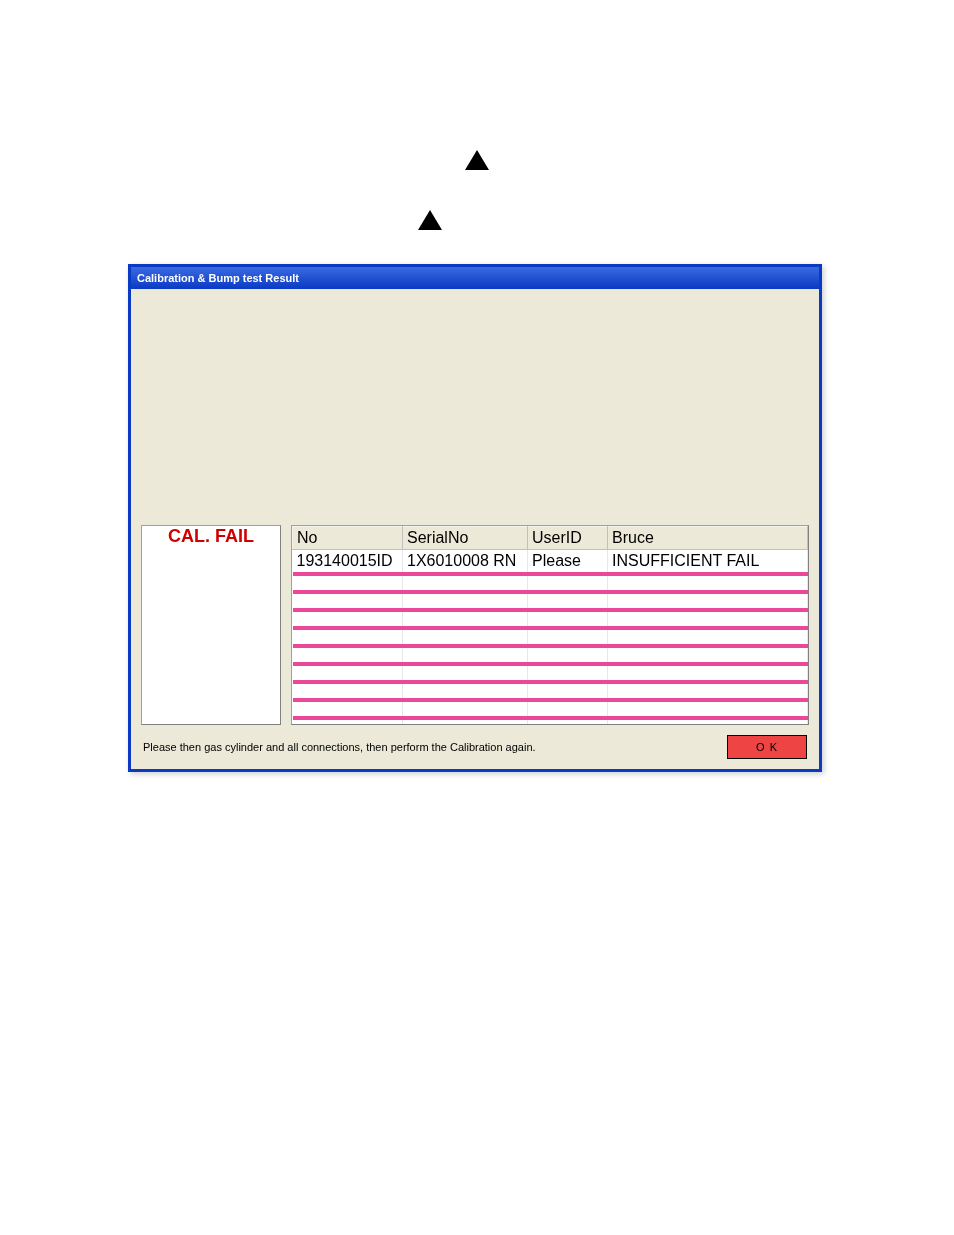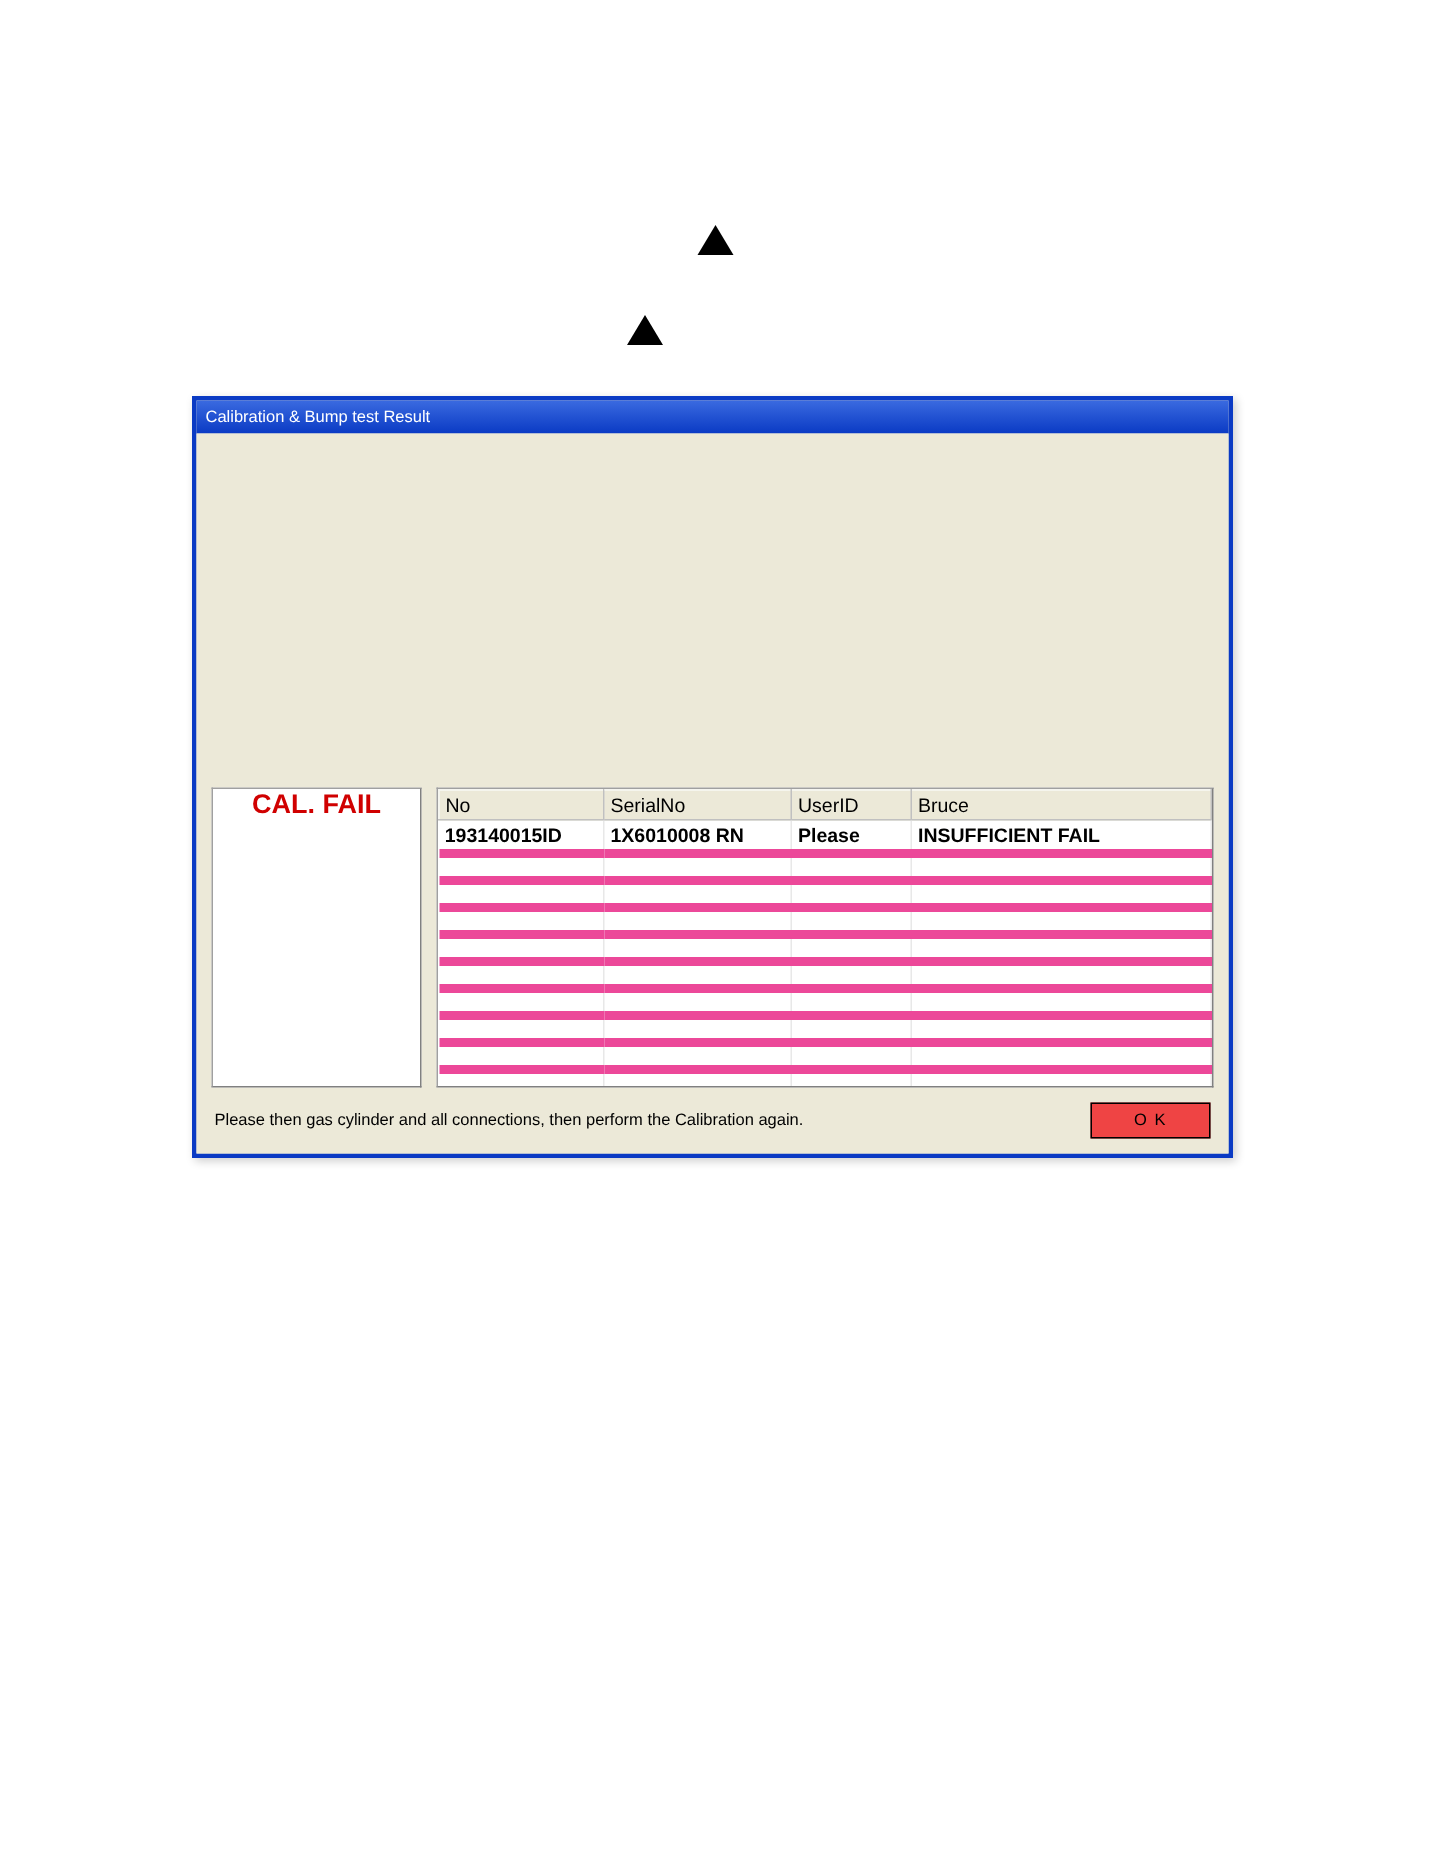--- a/index.html
+++ b/index.html
@@ -43,21 +43,21 @@
       height: 508px;
       border: 3px solid #0a3ac4;
       background: #ece9d8;
       box-shadow: 2px 2px 6px rgba(0,0,0,0.2);
     }
     .titlebar {
       height: 22px;
       background: linear-gradient(to bottom, #3a6ae0 0%, #0a3ac4 100%);
       color: #ffffff;
       font-size: 11px;
-      font-weight: normal;
+      font-weight: bold;
       display: flex;
       align-items: center;
       padding-left: 6px;
     }
     .content-area {
       position: relative;
       width: 100%;
       height: calc(100% - 22px);
       background: #ece9d8;
     }
@@ -95,41 +95,40 @@
       flex: 1;
       background: #ffffff;
       border: 1px solid #808080;
       border-top-color: #a0a0a0;
       border-left-color: #a0a0a0;
       overflow: hidden;
     }
     table {
       width: 100%;
       border-collapse: collapse;
-      font-size: 13px;
+      font-size: 16px;
       table-layout: fixed;
     }
     thead th {
       background: #ece9d8;
       border: 1px solid #c0c0c0;
       border-top: 1px solid #f5f5f0;
       border-left: 1px solid #f5f5f0;
       text-align: left;
       padding: 2px 4px;
       font-weight: normal;
       height: 18px;
     }
     tbody td {
       border-right: 1px solid #e8e8e8;
-      border-bottom: 6px solid #ec4899;
+      border-bottom: 4px solid #ec4899;
       padding: 2px 4px;
       height: 18px;
       white-space: nowrap;
       overflow: hidden;
-      font-weight: bold;
     }
     .col-no { width: 110px; }
     .col-serial { width: 125px; }
     .col-user { width: 80px; }
     .col-fail { width: auto; }
     .footer-row {
       display: flex;
       justify-content: space-between;
       align-items: center;
       margin-top: 10px;

